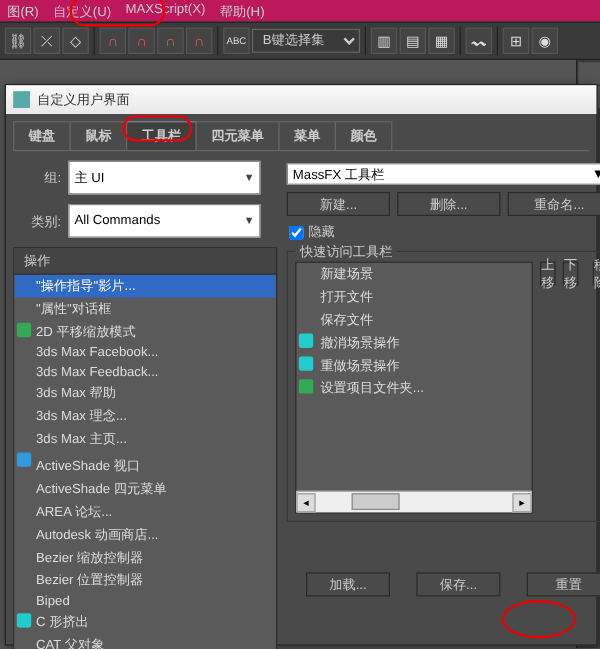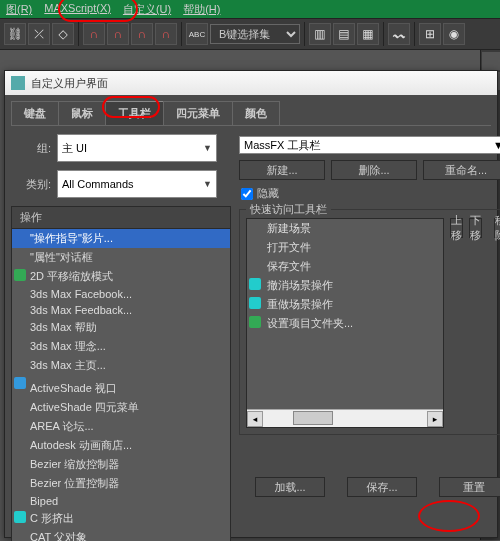--- a/index.html
+++ b/index.html
@@ -1,19 +1,19 @@
 <!DOCTYPE html>
 <html><head>
 <meta charset="utf-8">
 <style>
 * { margin: 0; padding: 0; box-sizing: border-box; font-family: "Microsoft YaHei", SimSun, sans-serif; font-size: 11px; }
 body { background: #555; width: 500px; height: 541px; overflow: hidden; position: relative; }
 
 
-.menubar { background: #15803d; height: 18px; display: flex; color: #ccc; text-decoration: underline; }
+.menubar { background: #be185d; height: 18px; display: flex; color: #ccc; }
 .menubar span { padding: 2px 6px; cursor: pointer; }
 
 
 .main-toolbar { background: #3a3a3a; height: 32px; border-top: 1px solid #222; border-bottom: 1px solid #222; display: flex; align-items: center; padding: 0 4px; gap: 2px; }
 .tool-icon { width: 22px; height: 22px; border: 1px solid #555; background: #444; display: flex; align-items: center; justify-content: center; color: #ddd; font-size: 12px; }
 .tool-sep { width: 1px; height: 24px; background: #222; margin: 0 2px; }
 .tool-dropdown { height: 20px; background: #3a3a3a; border: 1px solid #666; color: #ccc; padding: 0 4px; font-size: 11px; }
 
 
 .dialog { position: absolute; left: 4px; top: 70px; width: 494px; height: 468px; background: #4a4a4a; border: 1px solid #242424; box-shadow: 0 2px 8px rgba(0,0,0,0.5); }
@@ -79,22 +79,22 @@
 
 
 .rightpanel { position: absolute; right: 0; top: 50px; width: 20px; height: 490px; background: #3a3a3a; border-left: 1px solid #222; }
 .rp-icon { width: 18px; height: 18px; margin: 2px auto; background: #555; }
 </style>
 </head>
 <body>
 
 <div class="menubar">
   <span>图(R)</span>
+  <span>自定义(U)</span>
   <span>MAXScript(X)</span>
-  <span>自定义(U)</span>
   <span>帮助(H)</span>
 </div>
 
 <div class="main-toolbar">
   <div class="tool-icon">⛓</div>
   <div class="tool-icon">⤫</div>
   <div class="tool-icon">◇</div>
   <div class="tool-sep"></div>
   <div class="tool-icon" style="color:#e55">∩</div>
   <div class="tool-icon" style="color:#e55">∩</div>
@@ -125,20 +125,21 @@
   <div class="dialog-titlebar">
     <span class="dicon"></span>
     <span>自定义用户界面</span>
   </div>
   <div class="dialog-body">
     <div class="tabrow">
       <div class="tab">键盘</div>
       <div class="tab">鼠标</div>
       <div class="tab active">工具栏</div>
       <div class="tab">四元菜单</div>
+      <div class="tab">菜单</div>
       <div class="tab">颜色</div>
     </div>
 
     <div class="content">
 
       <div class="leftcol">
         <div class="formrow">
           <label>组:</label>
           <div class="combo">
             <span>主 UI</span>

